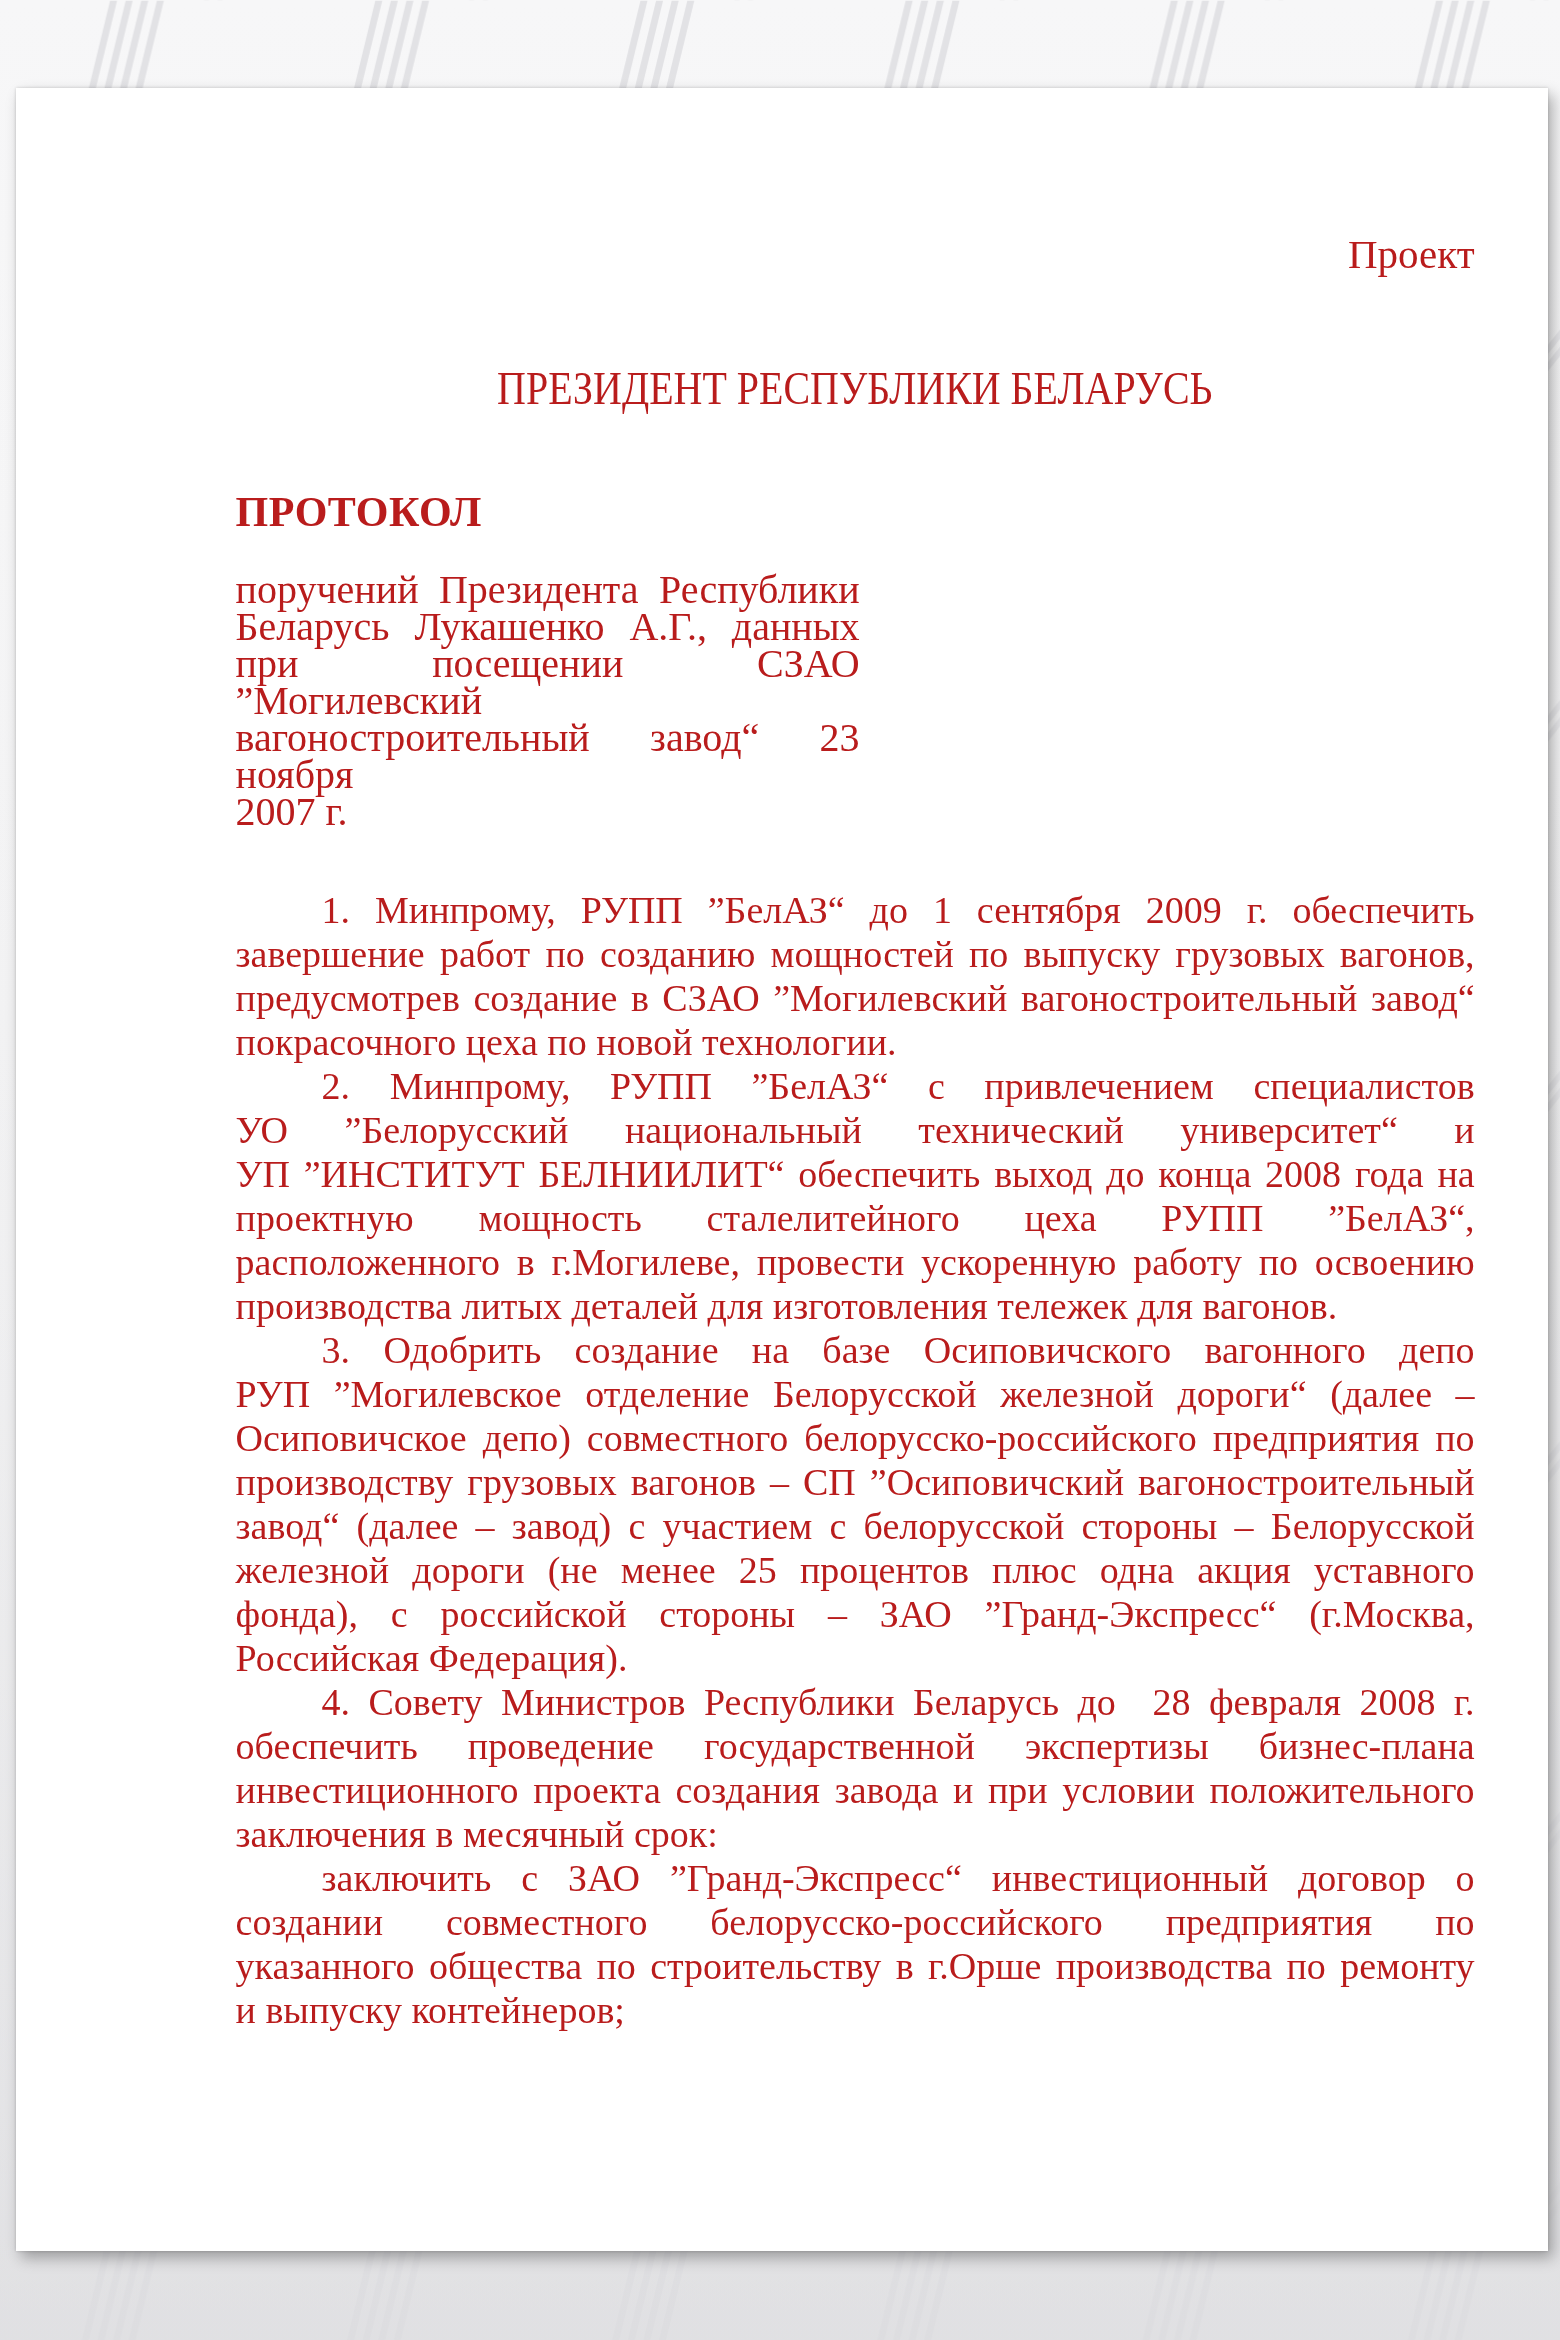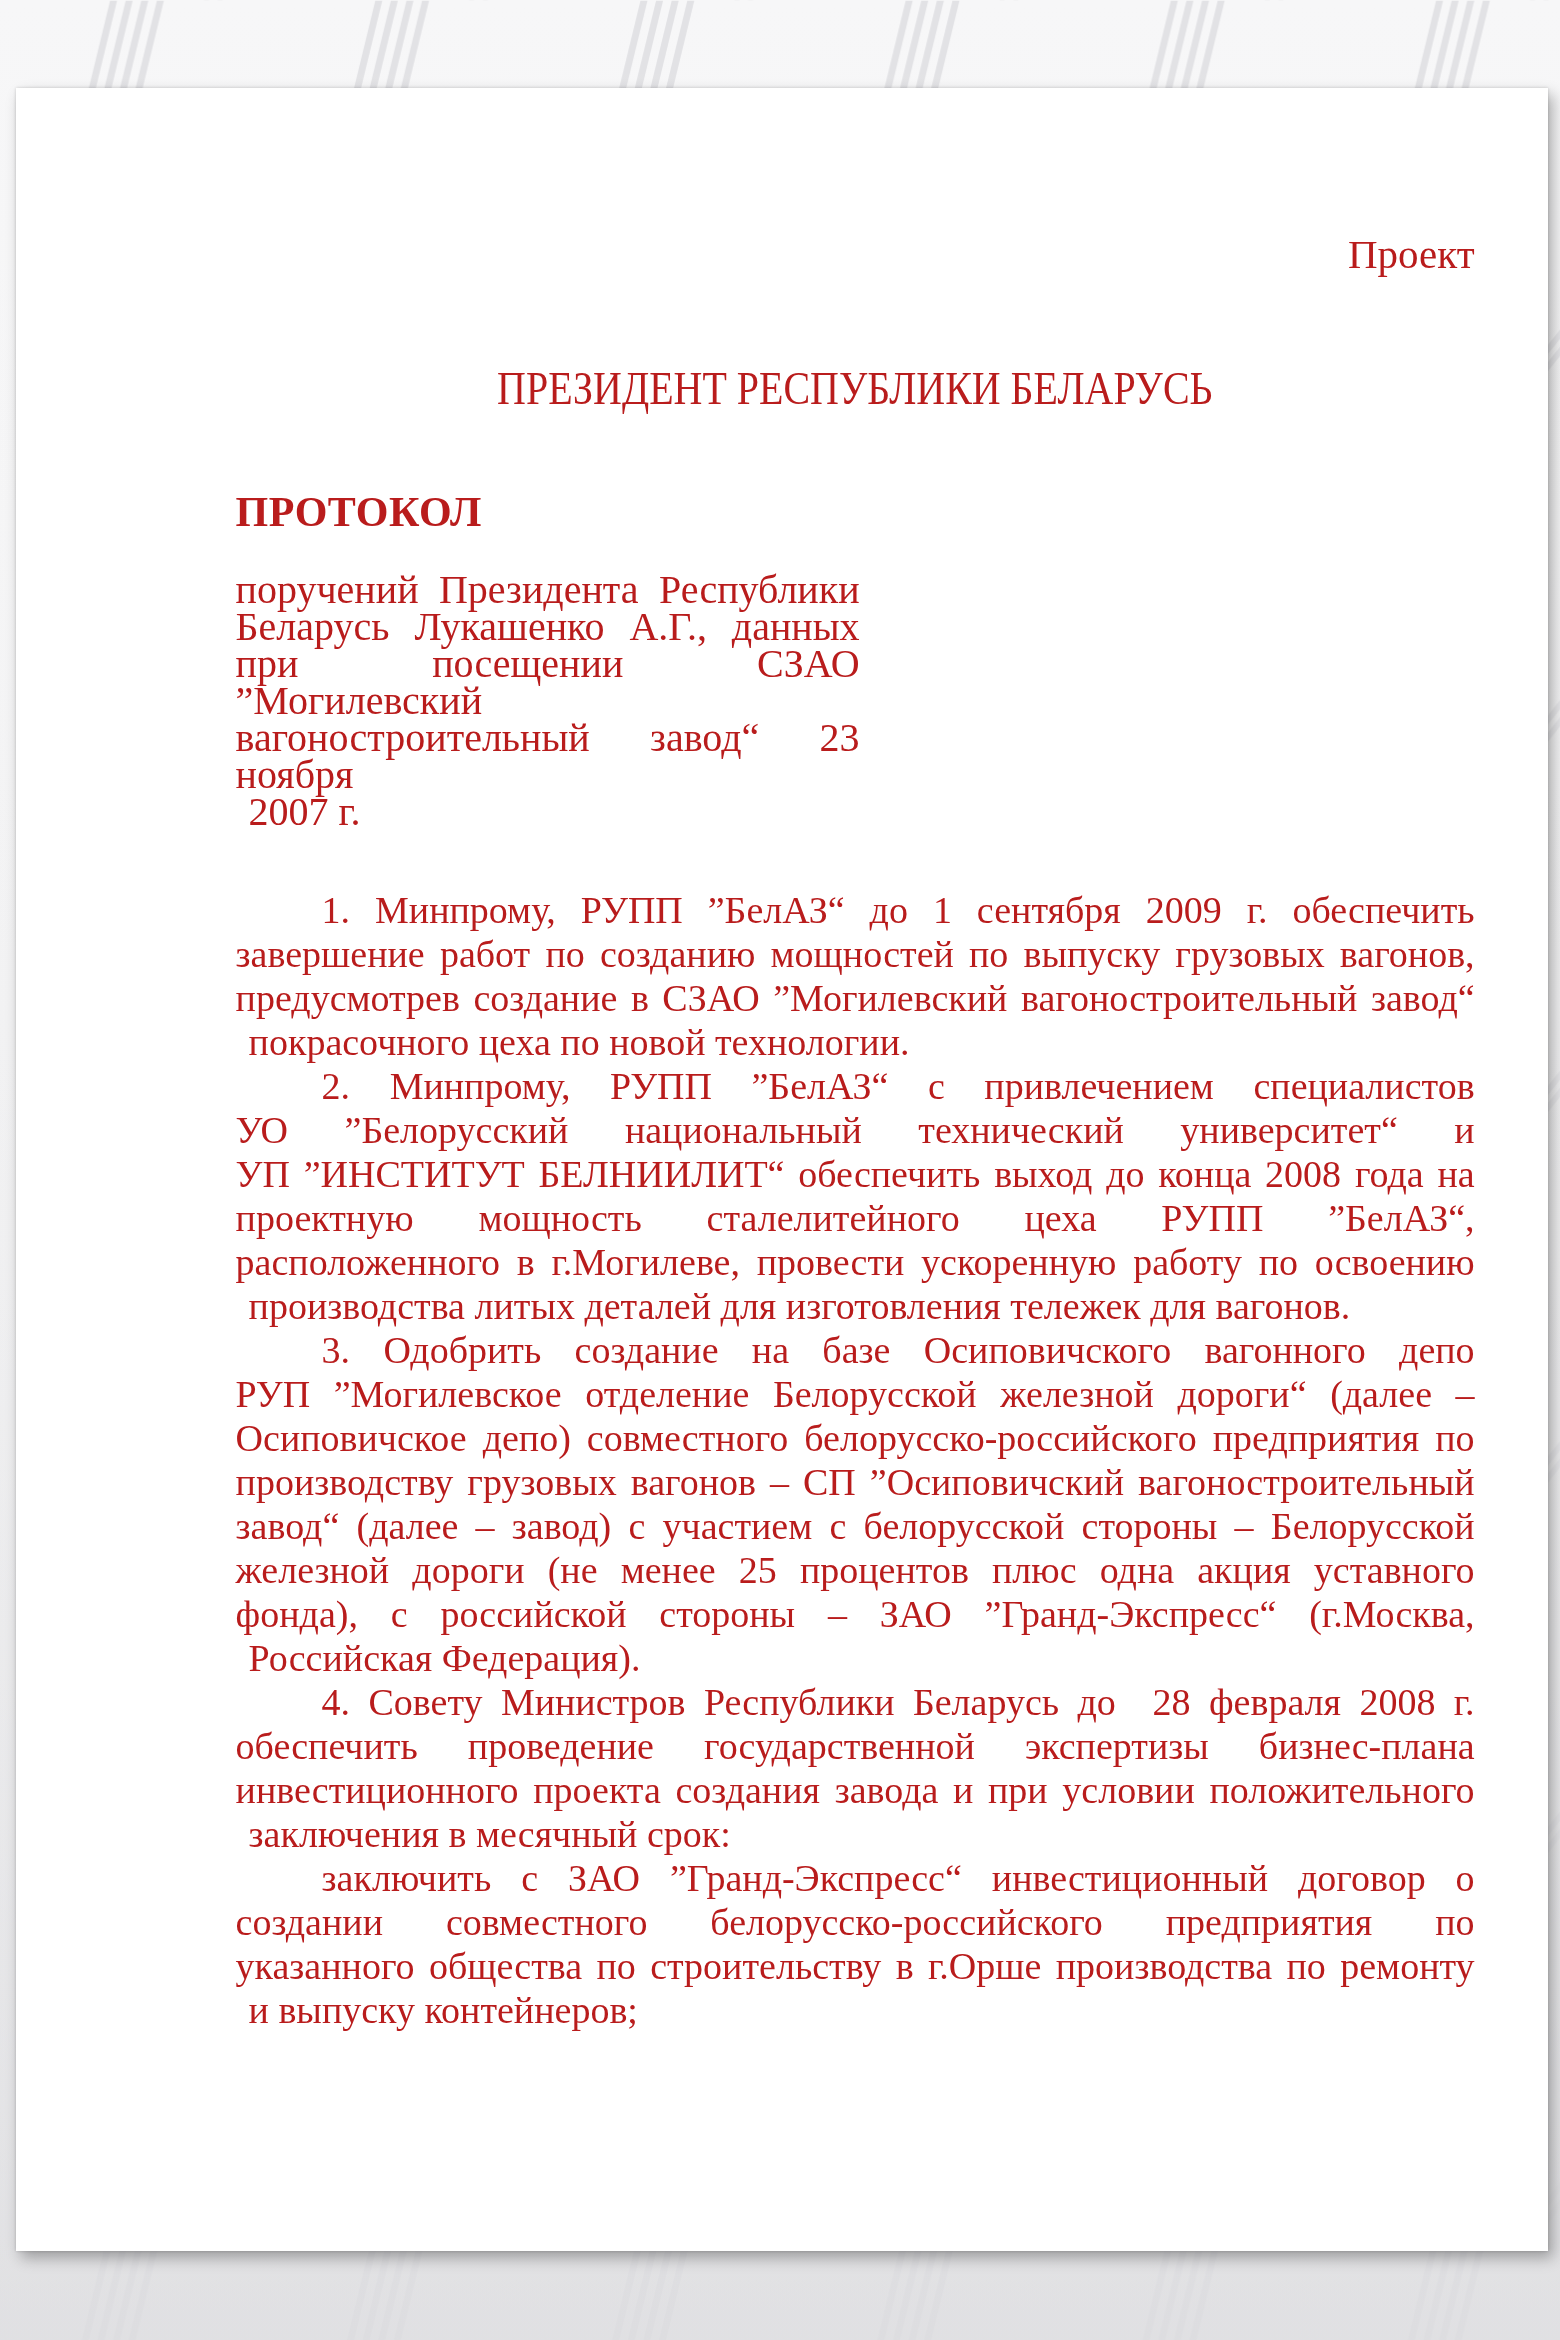--- a/index.html
+++ b/index.html
@@ -72,21 +72,20 @@
     font-size: 38px;
     line-height: 44px;
   }
   .line {
     text-align: justify;
     text-align-last: justify;
   }
   .annot .line:last-child,
   .para .line:last-child {
     text-align-last: left;
-    margin-left: 13px;
   }
   .para .line:first-child {
     text-indent: 86px;
   }
 </style>
 </head>
 <body>
 
 <div class="bg">
   <svg width="1560" height="2341" xmlns="http://www.w3.org/2000/svg" viewBox="0 0 1600 2400">

